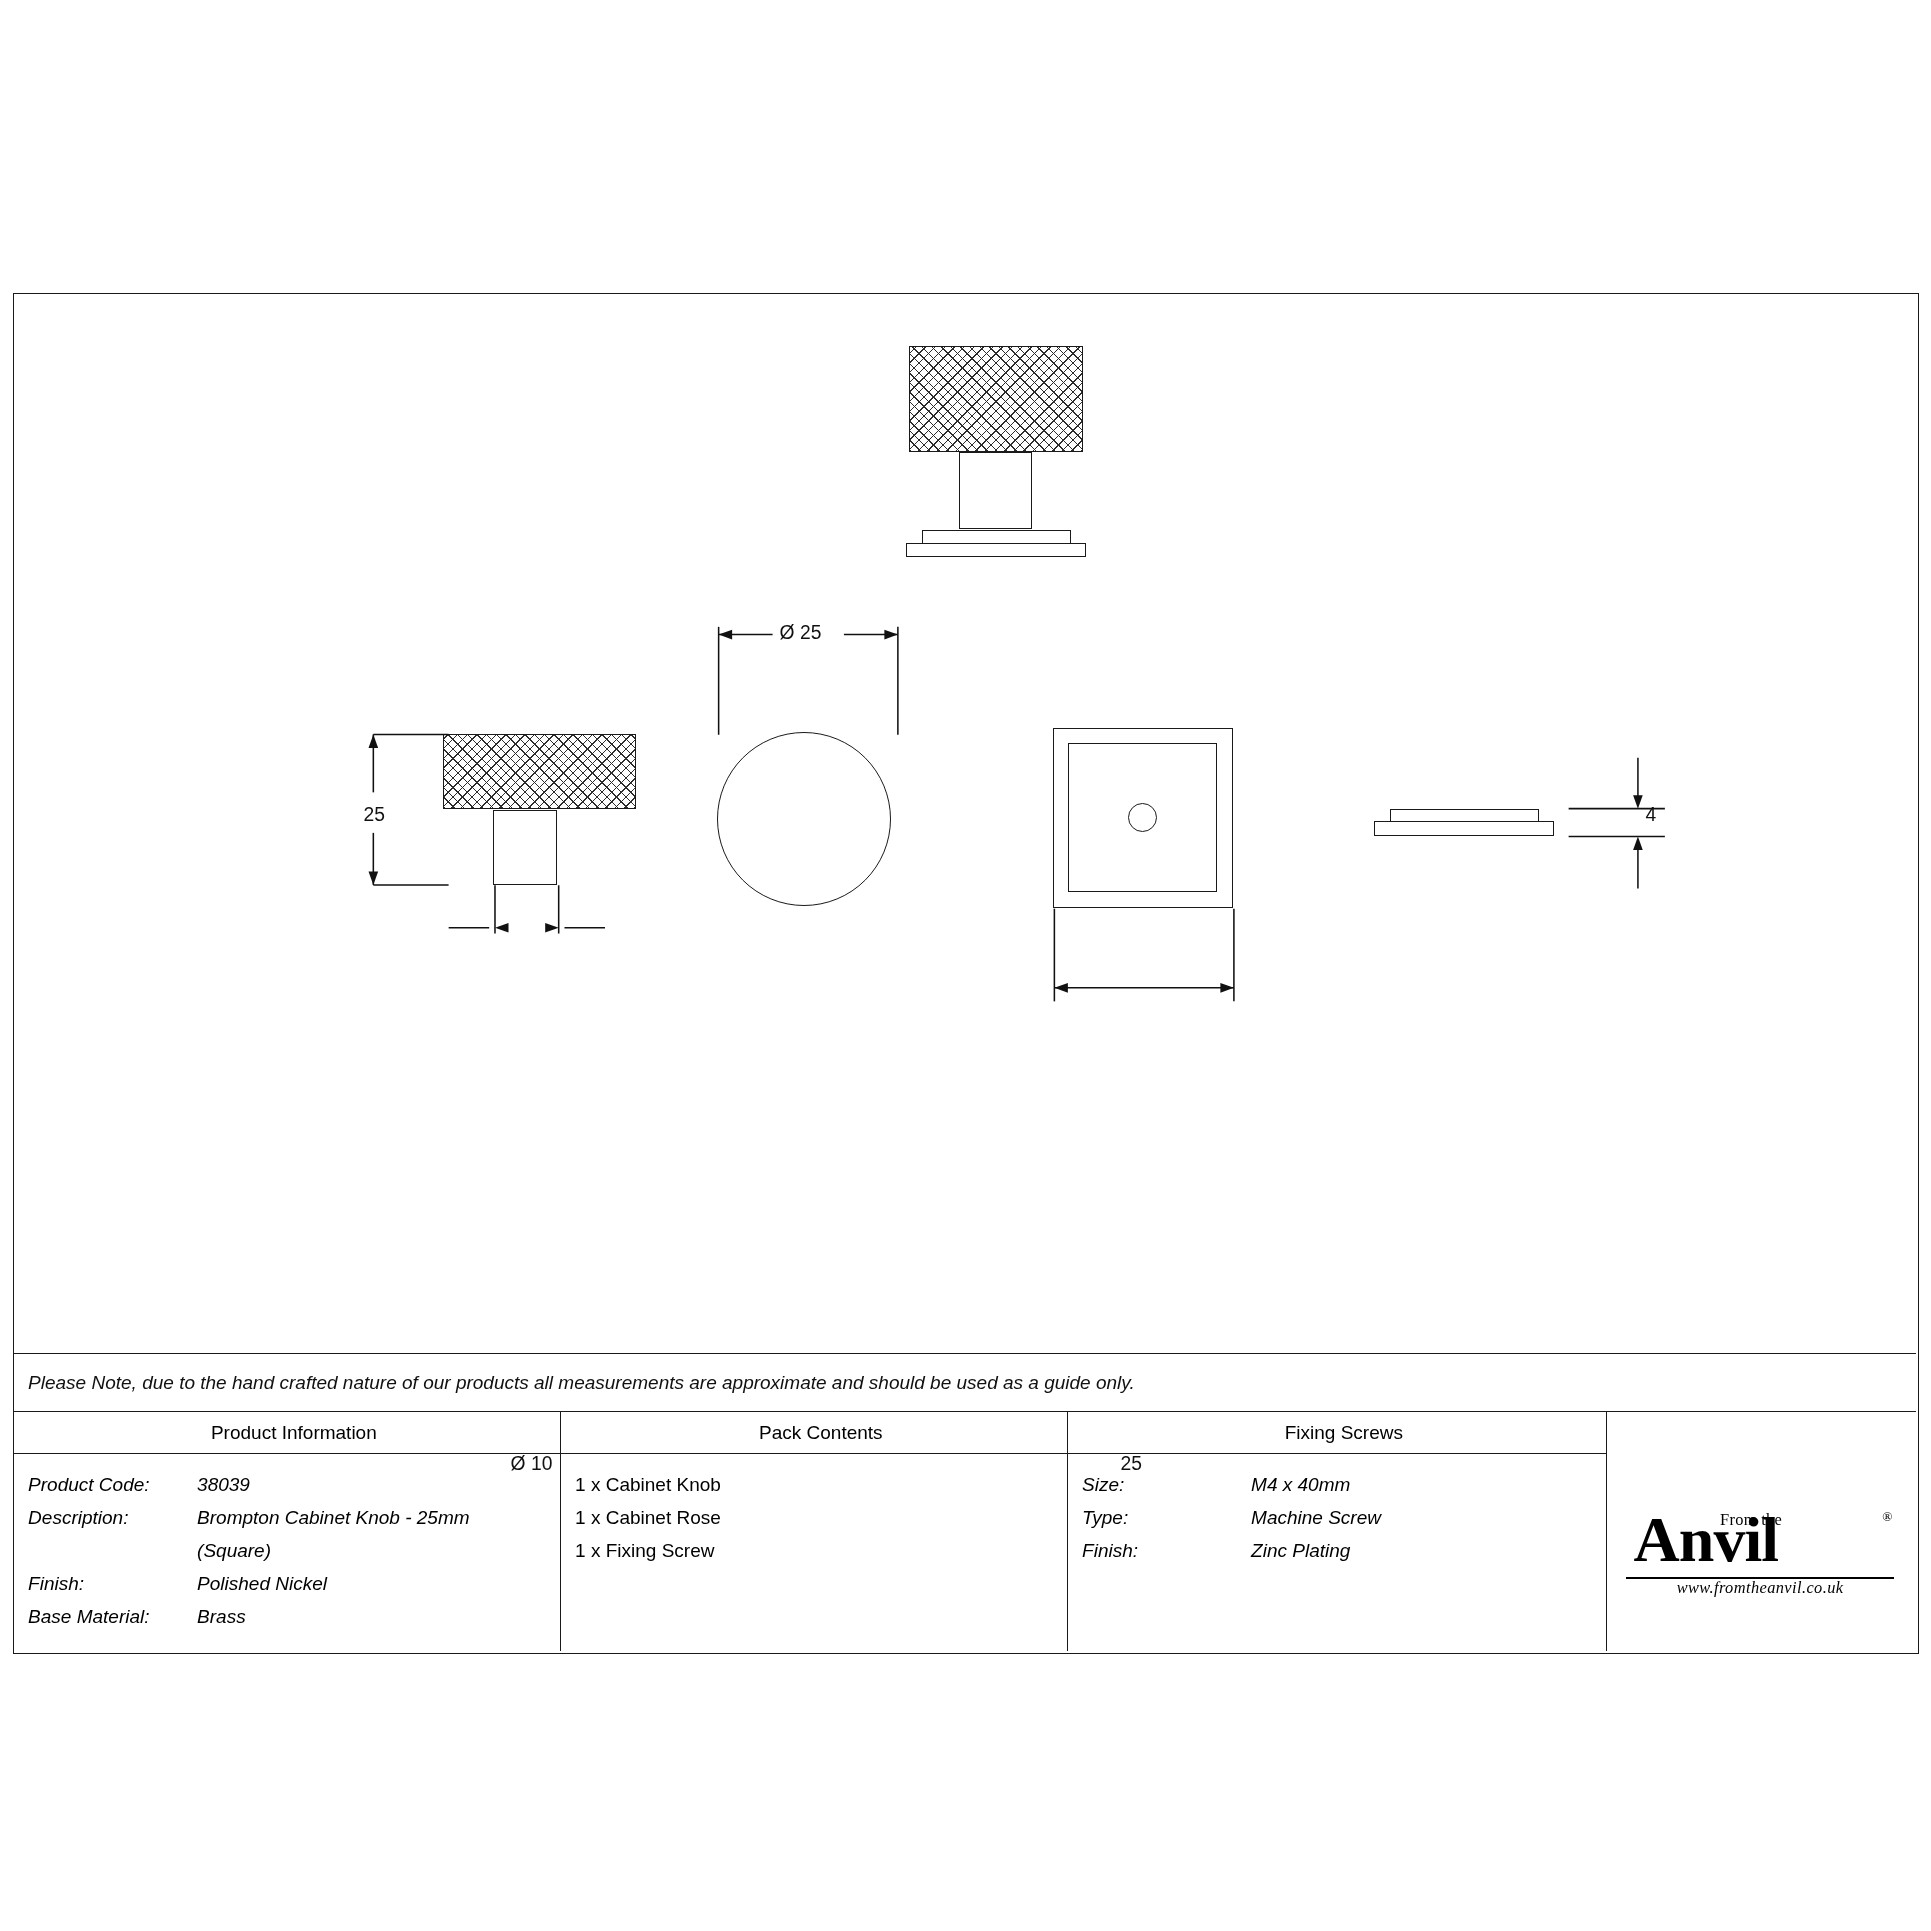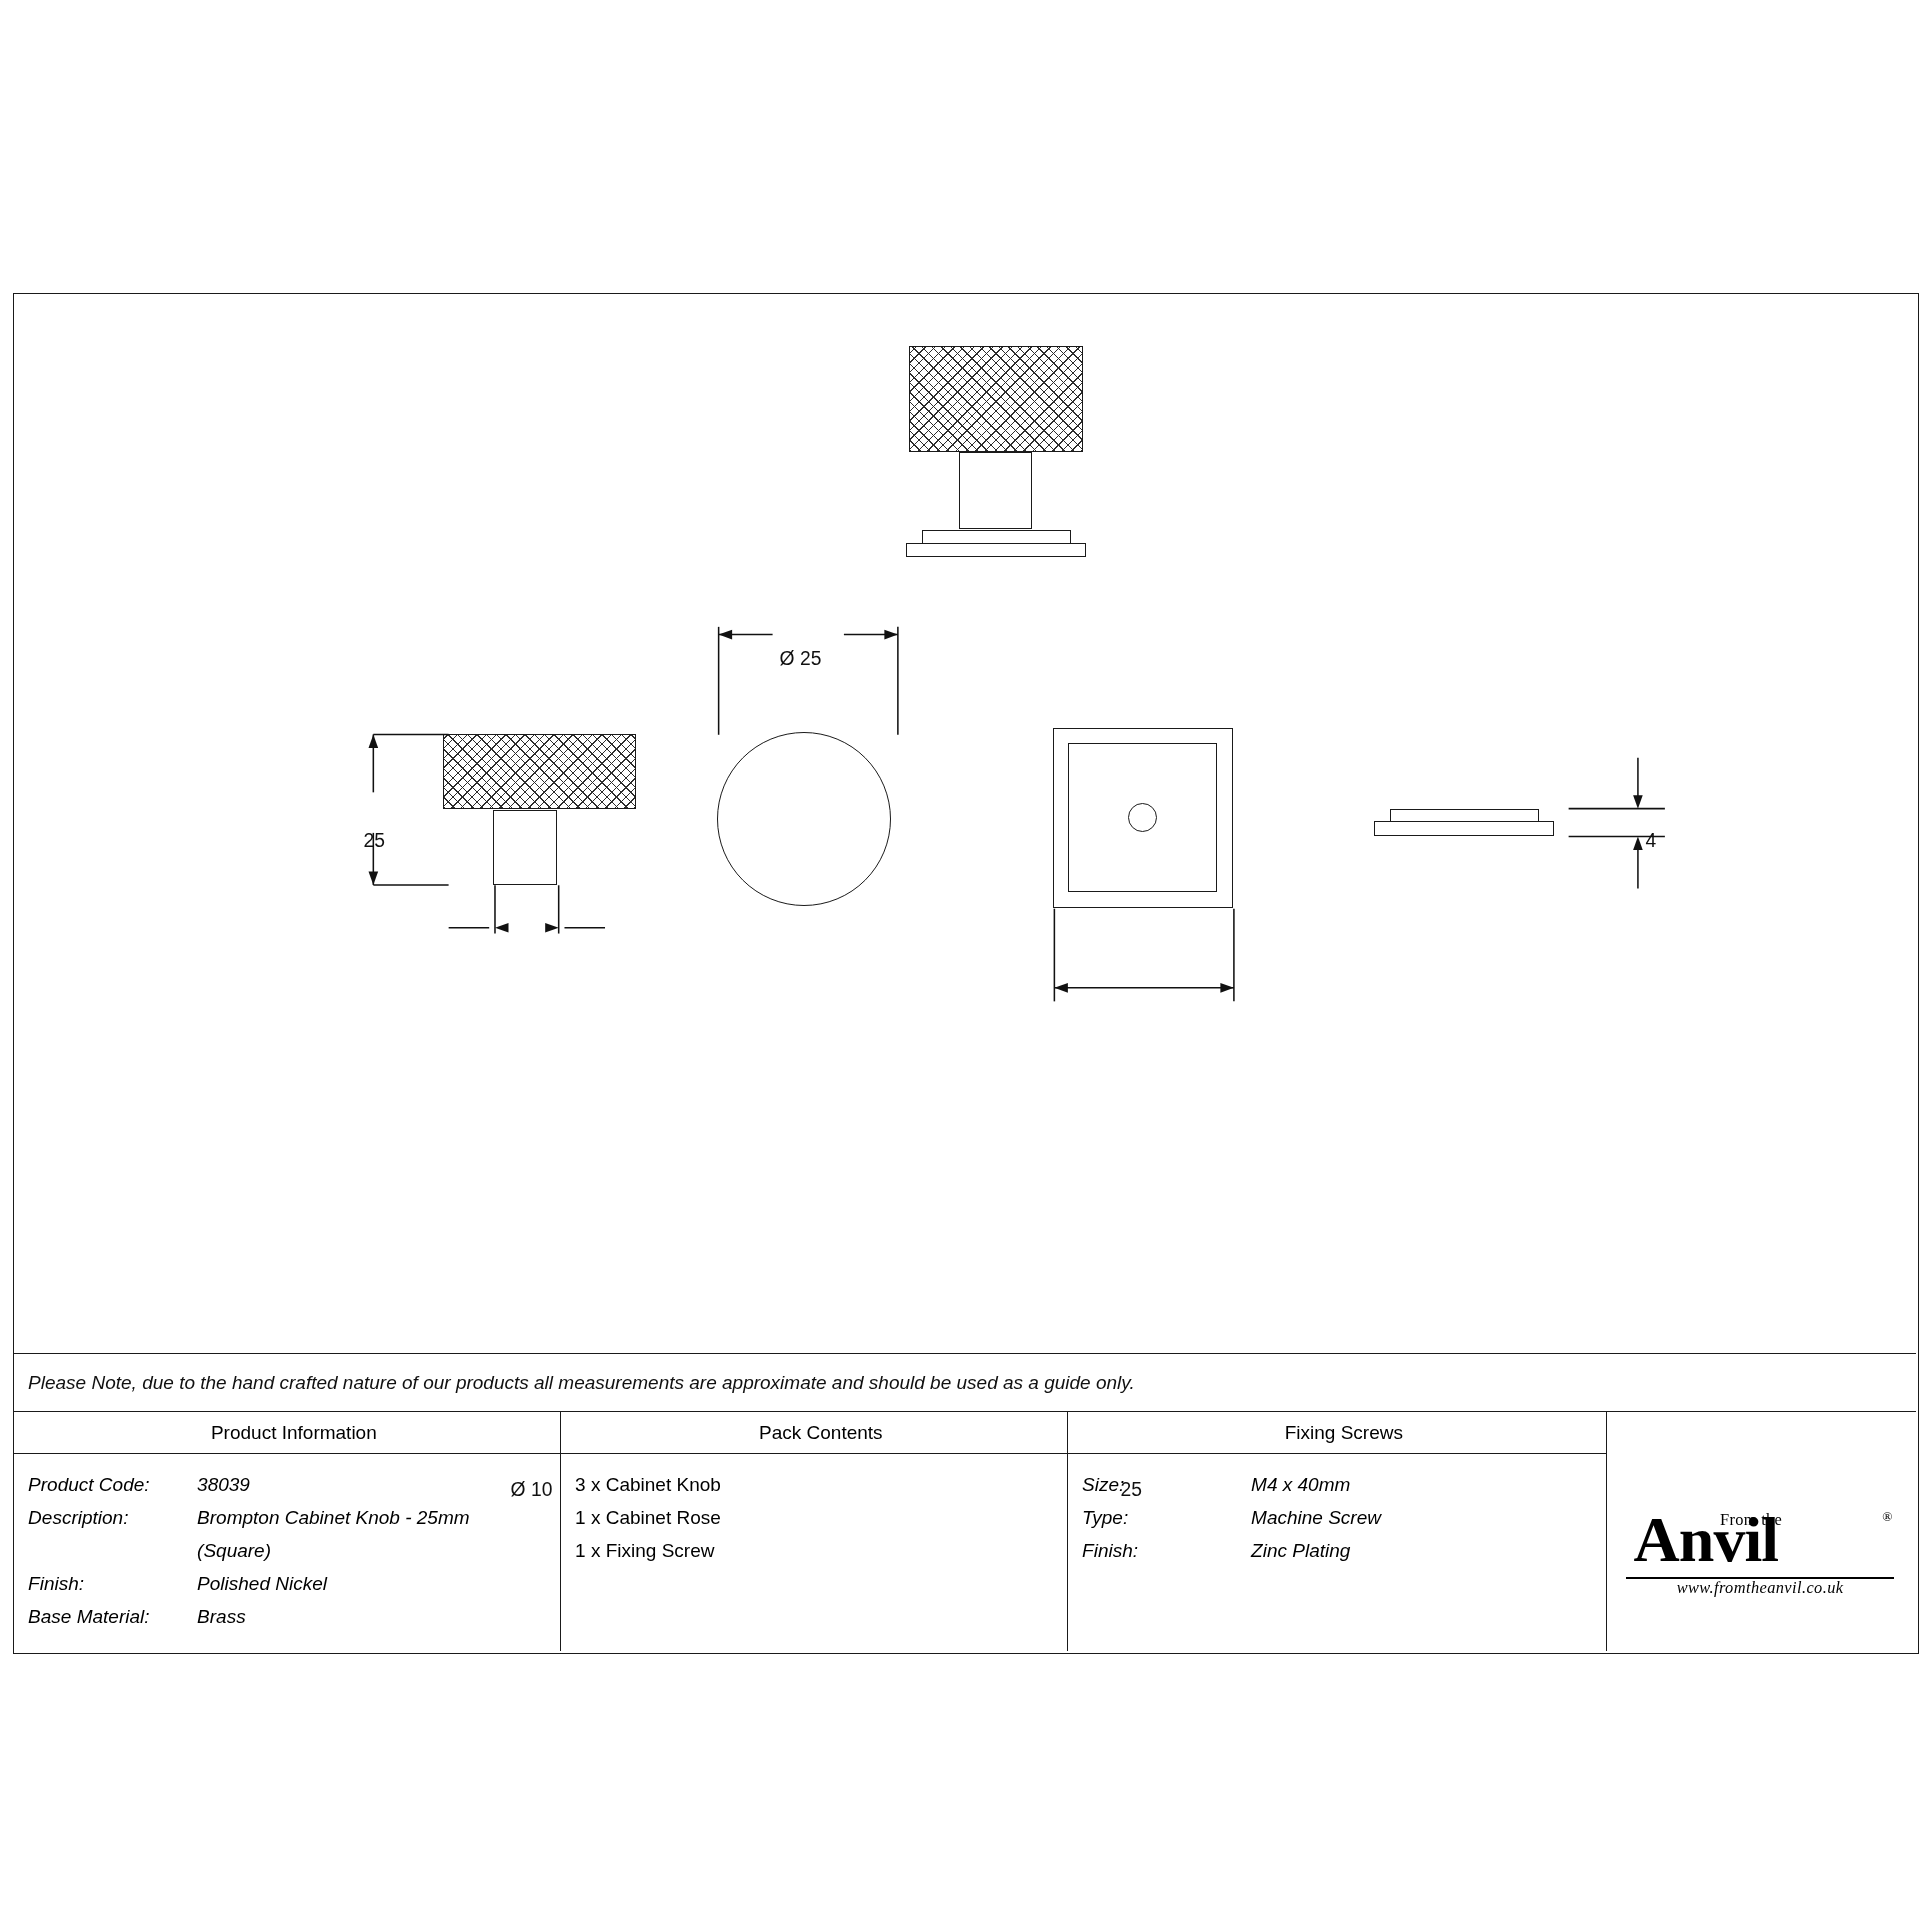--- a/index.html
+++ b/index.html
@@ -165,21 +165,20 @@
     margin: 1.9px 5.8px 2.9px 5.8px;
   }
 
   
   .dim {
     position: absolute;
     font-size: 19.3px;
     font-family: "Liberation Sans", sans-serif;
     color: #111;
     white-space: nowrap;
-    margin-top: 26px;
   }
   svg { display: block; }
 </style>
 </head>
 <body>
 
 <div class="sheet">
 
   <div class="canvas">
 
@@ -287,21 +286,21 @@
         <div class="kv">
           <span class="k">Base Material:</span>
           <span class="v">Brass</span>
         </div>
       </div>
     </div>
 
     <div class="col c2">
       <div class="col-head">Pack Contents</div>
       <div class="col-body">
-        <span class="plain">3 x Cabinet Knob</span>
+        <span class="plain">1 x Cabinet Knob</span>
         <span class="plain">1 x Cabinet Rose</span>
         <span class="plain">1 x Fixing Screw</span>
       </div>
     </div>
 
     <div class="col c3">
       <div class="col-head">Fixing Screws</div>
       <div class="col-body">
         <div class="kv">
           <span class="k">Size:</span>

